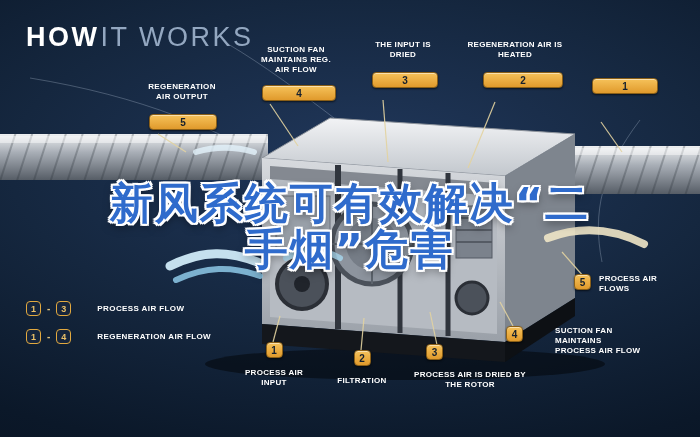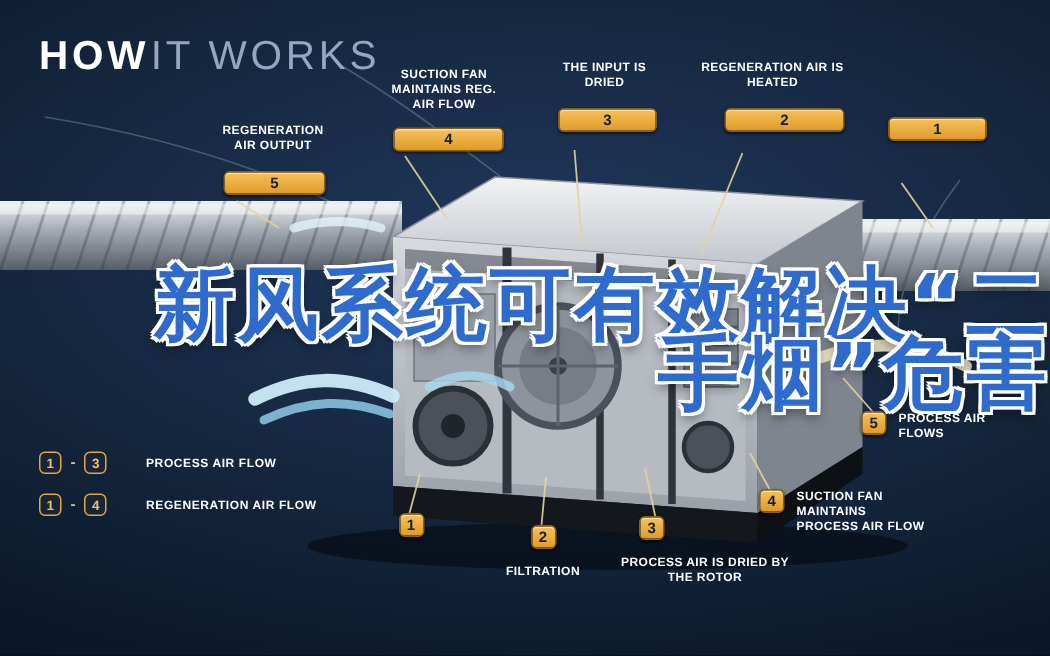--- a/index.html
+++ b/index.html
@@ -28,41 +28,41 @@
     border:1px solid #8a5f17;color:#15202e;font-weight:bold;font-size:10px;
     display:flex;align-items:center;justify-content:center;
     box-shadow:0 1px 2px rgba(0,0,0,.6), inset 0 1px 0 rgba(255,255,255,.5);
   }
   .c0{left:147px;top:82px;width:70px;}   .c0 .badge{margin:12px 0 0 2px;}
   .c1{left:256px;top:45px;width:80px;}   .c1 .badge{margin:10px 0 0 6px;}
   .c2{left:368px;top:40px;width:70px;}   .c2 .badge{margin:12px 0 0 4px;}
   .c3{left:467px;top:40px;width:96px;}   .c3 .badge{margin:12px 0 0 16px;}
   .c4{left:588px;top:66px;width:70px;}   .c4 .badge{margin:12px 0 0 4px;}
   .c5{left:574px;top:274px;}             .c5 .lbl{width:72px;}
-  .c6{left:506px;top:326px;}             .c6 .lbl{width:88px;}
+  .c6{left:506px;top:326px;}             .c6 .lbl{width:88px;margin-left:24px;}
   .c7{left:410px;top:344px;width:120px;align-items:flex-start;} .c7 .badge{margin:0 0 10px 16px;}
   .c8{left:326px;top:350px;width:72px;align-items:center;}      .c8 .badge{margin:0 0 10px 0;}
   .c9{left:236px;top:342px;width:76px;align-items:center;}      .c9 .badge{margin:0 0 10px 0;}
 
   
   .legend{position:absolute;left:26px;top:288px;}
   .legend-heading{font-size:11px;font-weight:bold;color:#ffffff;letter-spacing:1.4px;}
   .legend-row{display:flex;align-items:center;gap:6px;margin-top:13px;}
   .badge.outline{
     background:#16253c;border:1px solid #e2a93f;color:#ecc168;
     min-width:15px;height:15px;font-size:9px;box-shadow:none;
   }
   .dash{color:#e2c27a;font-size:10px;font-weight:bold;}
   .legend-label{font-size:8px;font-weight:bold;color:#ffffff;letter-spacing:.4px;margin-left:20px;}
 
   
   .cn{
-    position:absolute;left:0;right:0;top:180px;text-align:right;
+    position:absolute;left:0;right:0;top:180px;text-align:center;
     font-family:"DejaVu Sans",sans-serif;font-weight:bold;
-    font-size:54px;line-height:46px;letter-spacing:2px;color:#2f6bcc;
+    font-size:43px;line-height:46px;letter-spacing:2px;color:#2f6bcc;
     text-shadow:
       -2px -2px 0 #fff, 2px -2px 0 #fff, -2px 2px 0 #fff, 2px 2px 0 #fff,
       -2px 0 0 #fff, 2px 0 0 #fff, 0 -2px 0 #fff, 0 2px 0 #fff,
       0 4px 8px rgba(0,0,0,.5);
   }
 </style>
 </head>
 <body>
 
 <div id="stage">
@@ -204,20 +204,21 @@
     <div class="lbl center">PROCESS AIR IS DRIED BY THE ROTOR</div>
   </div>
 
   <div class="callout col c8">
     <div class="badge">2</div>
     <div class="lbl center">FILTRATION</div>
   </div>
 
   <div class="callout col c9">
     <div class="badge">1</div>
+    <div class="lbl center">PROCESS AIR INPUT</div>
   </div>
 
   <div class="legend">
     <div class="legend-row">
       <span class="badge outline">1</span>
       <span class="dash">-</span>
       <span class="badge outline">3</span>
       <span class="legend-label">PROCESS AIR FLOW</span>
     </div>
     <div class="legend-row">

